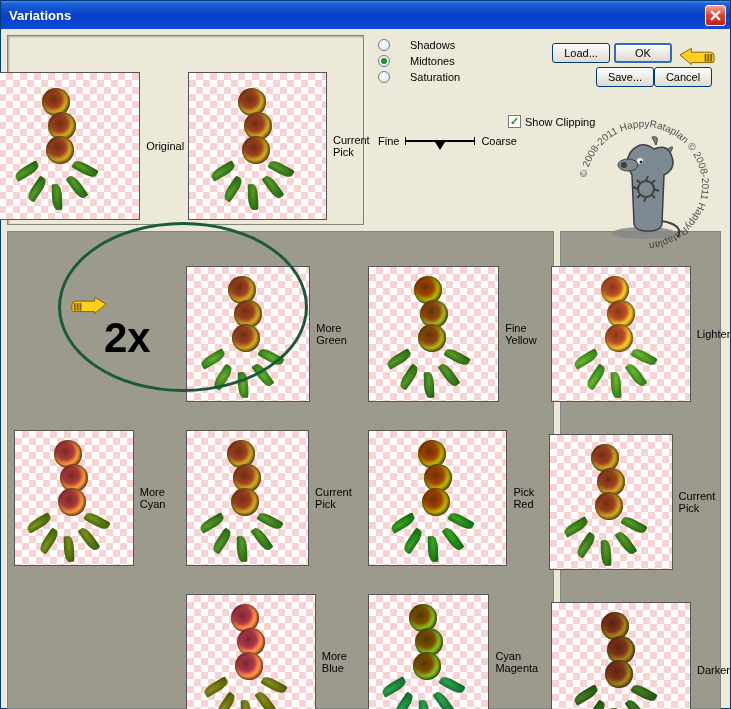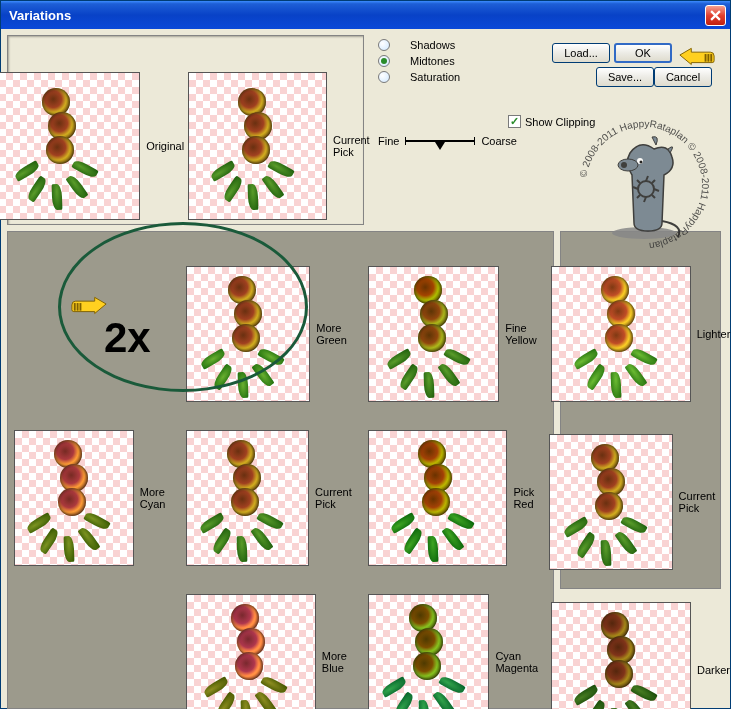--- a/index.html
+++ b/index.html
@@ -30,21 +30,21 @@
 .slider-track { width: 70px; height: 2px; background: #000; position: relative; }
 .slider-track::before, .slider-track::after { content: ''; position: absolute; top: -3px; width: 1px; height: 8px; background: #000; }
 .slider-track::before { left: 0; } .slider-track::after { right: 0; }
 .slider-tri { position: absolute; top: 2px; left: 30px; width: 0; height: 0; border-left: 5px solid transparent; border-right: 5px solid transparent; border-top: 8px solid #000; }
 .chk-row { display: flex; align-items: center; gap: 4px; margin-top: 0; margin-left: 130px; position: absolute; top: 80px; }
 .chk { width: 13px; height: 13px; border: 1px solid #7a7a7a; background: #fff; display: inline-flex; align-items: center; justify-content: center; color: #2a8c2a; font-size: 11px; font-weight: bold; }
 .pointer-hand { width: 38px; height: 24px; position: absolute; }
 .pointer-hand svg { width: 100%; height: 100%; }
 .bottom-row { display: flex; gap: 6px; flex: 1; }
 .variations-grid { width: 547px; height: 478px; display: grid; grid-template-columns: repeat(3, 1fr); grid-template-rows: repeat(3, 1fr); gap: 0; padding: 6px; align-items: center; justify-items: center; background: #9c9a8c; border: 1px solid #848484; position: relative; }
-.brightness-col { width: 161px; height: 358px; display: flex; flex-direction: column; gap: 4px; padding: 6px; align-items: center; justify-content: space-between; background: #9c9a8c; border: 1px solid #848484; }
+.brightness-col { width: 161px; height: 478px; display: flex; flex-direction: column; gap: 4px; padding: 6px; align-items: center; justify-content: space-between; background: #9c9a8c; border: 1px solid #848484; }
 .placeholder-cell { width: 140px; height: 148px; }
 .circle-anno { position: absolute; border: 3px solid #1a5a3a; border-radius: 50%; pointer-events: none; }
 .anno-text { position: absolute; font-size: 42px; font-weight: bold; color: #000; pointer-events: none; }
 .watermark { position: absolute; right: 10px; top: 80px; width: 140px; height: 140px; opacity: 0.85; pointer-events: none; }
 .leaf { position: absolute; width: 26px; height: 10px; background: radial-gradient(ellipse at 30% 50%, #5a9c2a, #1a5a0a); border-radius: 50% 10% 50% 10%; }
 .bloom { position: absolute; width: 28px; height: 28px; border-radius: 50%; background: radial-gradient(circle at 40% 40%, #6a3010, #a04020 35%, #d4b020 55%, #704010 90%); box-shadow: inset 0 0 4px #000; }
 </style>
 </head>
 <body>
 

